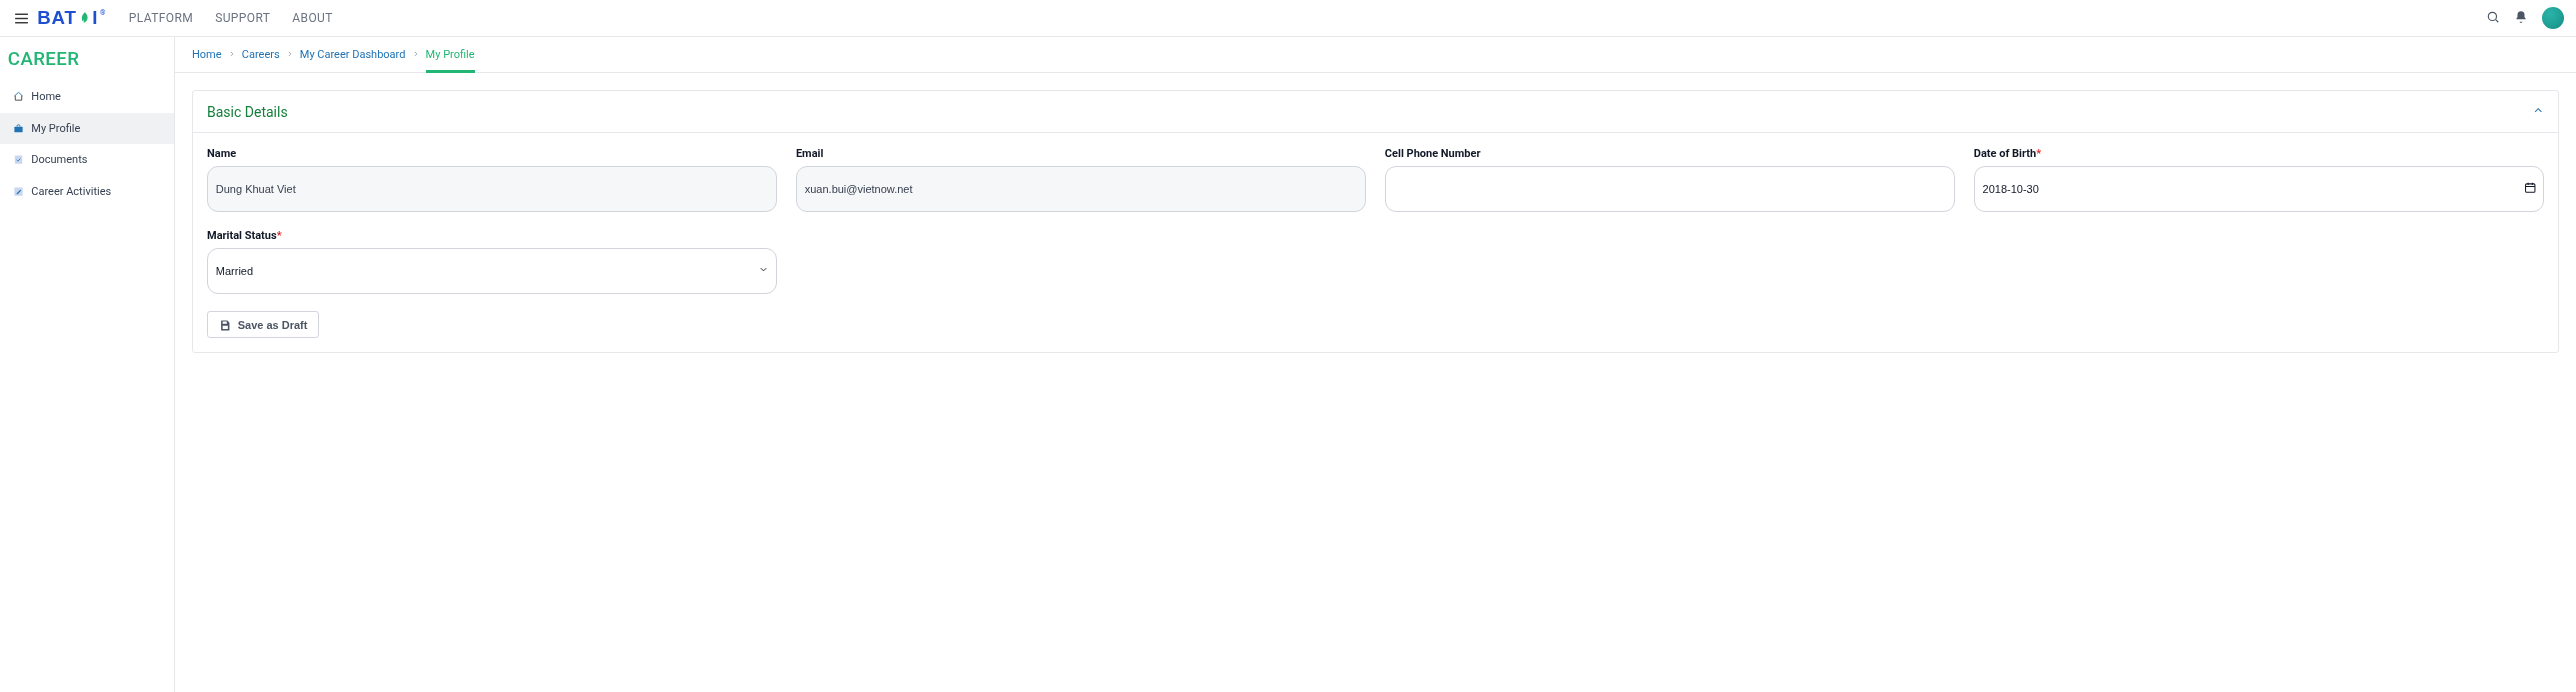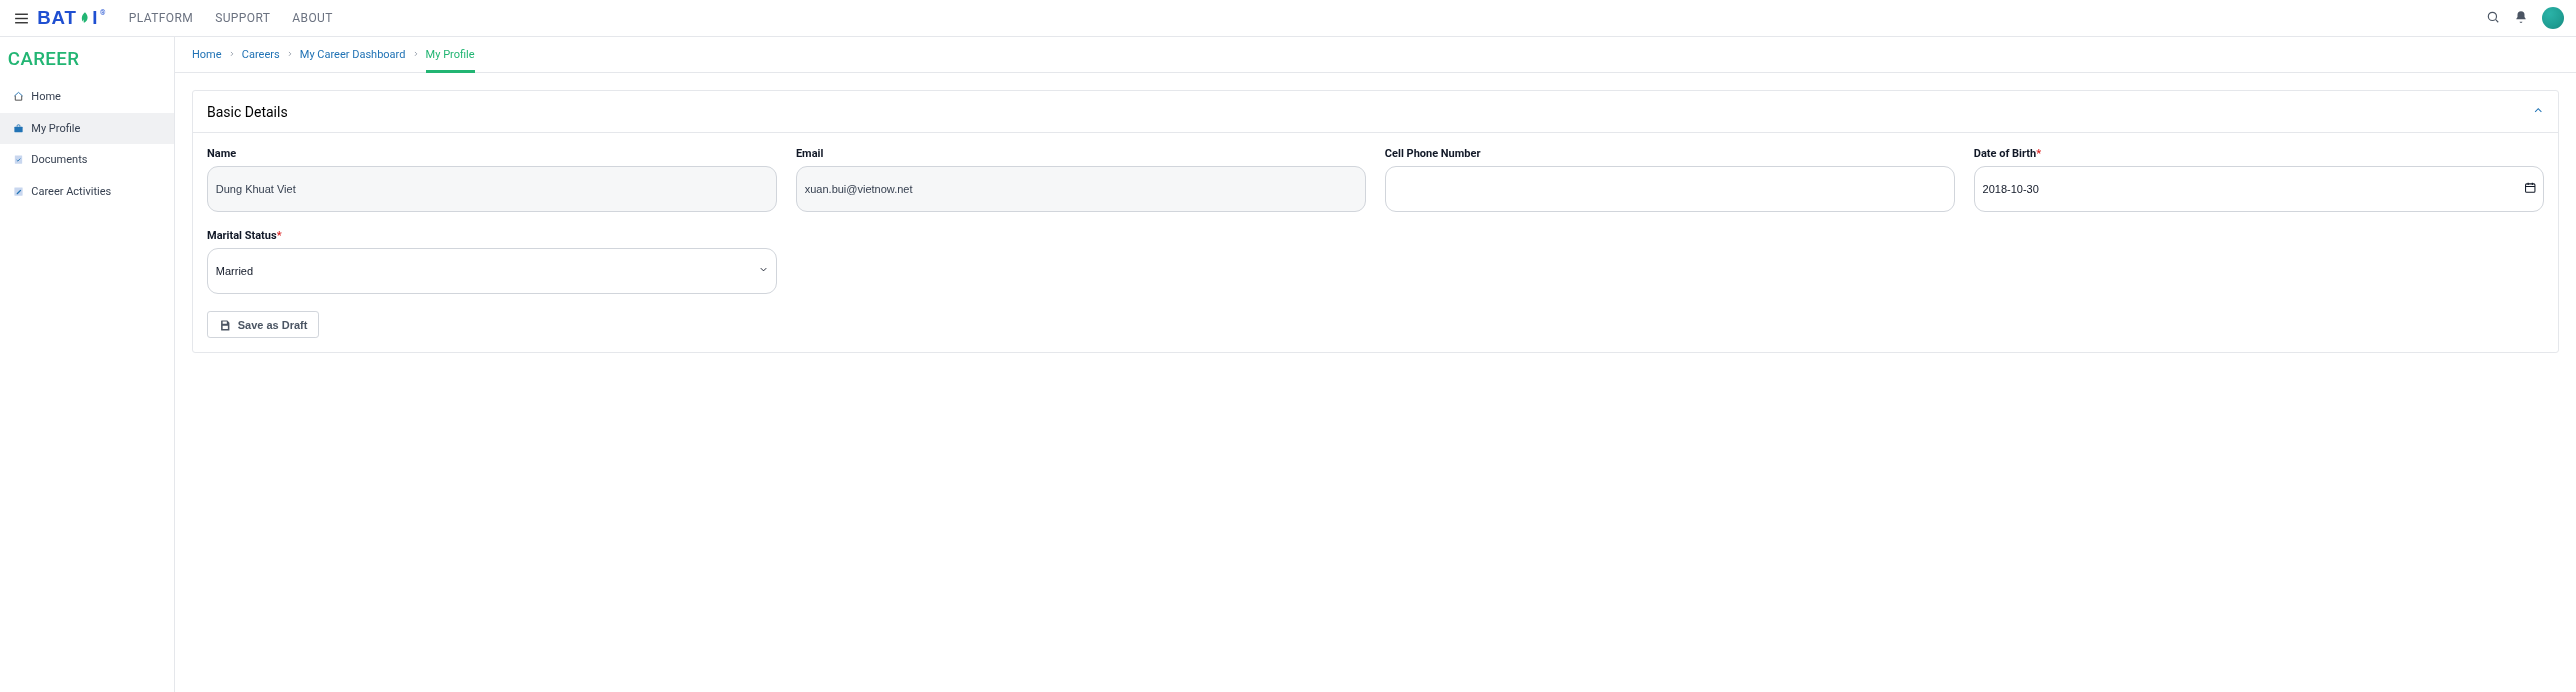--- a/index.html
+++ b/index.html
@@ -44,21 +44,21 @@
   .breadcrumb-bar { padding:11px 17px; border-bottom:0.8px solid #e5e7eb; display:flex; align-items:center; gap:6.2px; position:relative;}
   .breadcrumb-bar a { color:#2173b5; text-decoration:none; font-size:11px;}
   .breadcrumb-bar .crumb-current { color:#22b573; font-size:11px; position:relative;}
   .crumb-indicator { position:absolute; left:0; right:0; bottom:-11.7px; height:2.3px; background:#22b573;}
   .chev { color:#9ca3af; }
   .chev svg{width:7.8px;height:7.8px;}
   
   .content { padding:17px;}
   .card { border:0.8px solid #e5e7eb; border-radius:3.1px; }
   .card-header { display:flex; align-items:center; justify-content:space-between; padding:12.5px 14px; cursor:pointer; border-bottom:0.8px solid #e5e7eb;}
-  .card-title { color:#000000; font-size:14px; font-weight:400;}
+  .card-title { color:#15803d; font-size:14px; font-weight:400;}
   .collapse-icon svg{ width:12.5px; height:12.5px; color:#2173b5;}
   .card-body { padding:14px;}
   .form-row { display:flex; gap:18.7px; flex-wrap:wrap; margin-bottom:17px;}
   .form-group { flex:1 1 0; min-width:202px; display:flex; flex-direction:column;}
   .form-label { font-weight:700; color:#111827; font-size:11px; margin-bottom:6.2px;}
   .req { color:#dc2626; font-weight:600;}
   .form-input, .form-select {
     height:46px; border:0.8px solid #d1d5db; border-radius:11px; padding:0 7.8px;
     font-size:11px; color:#111827; background:#fff;
     width:100%;

